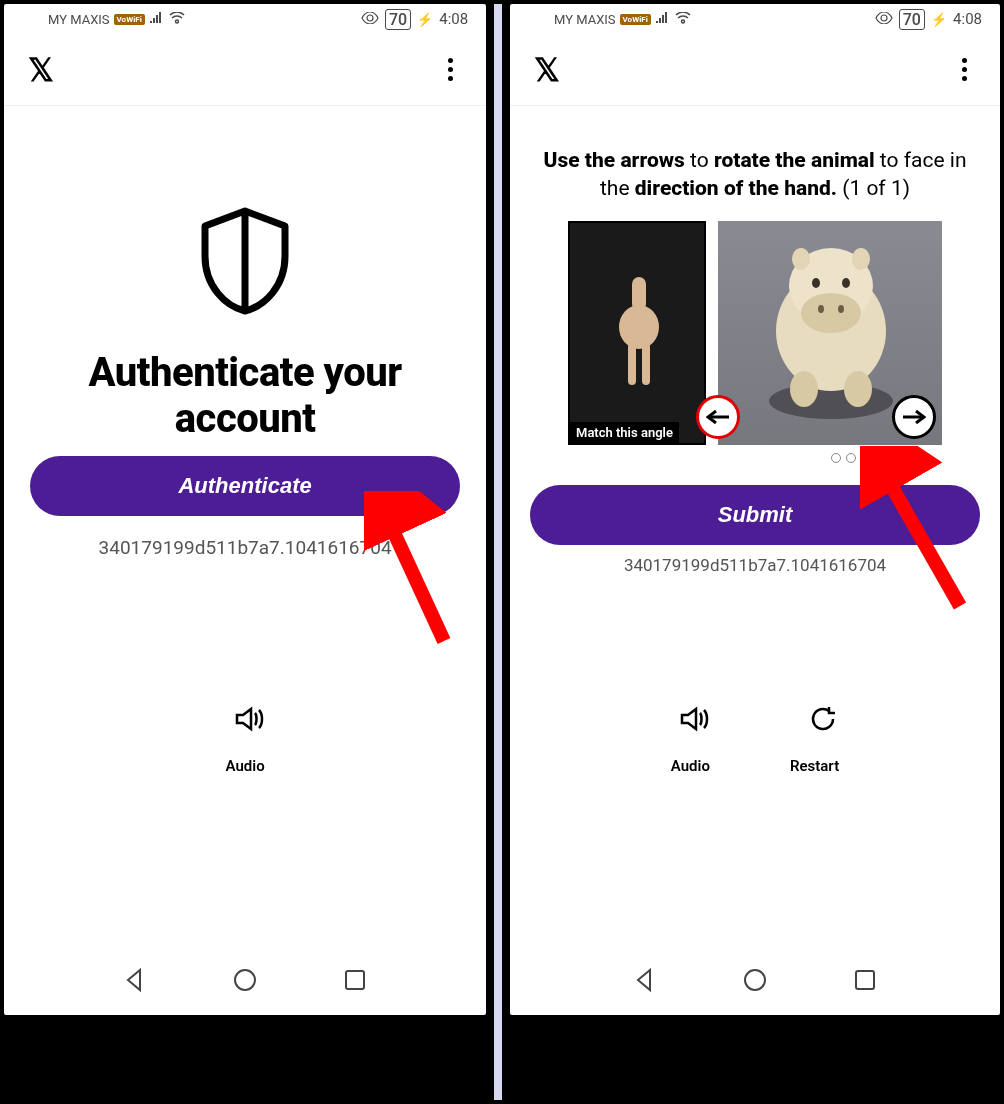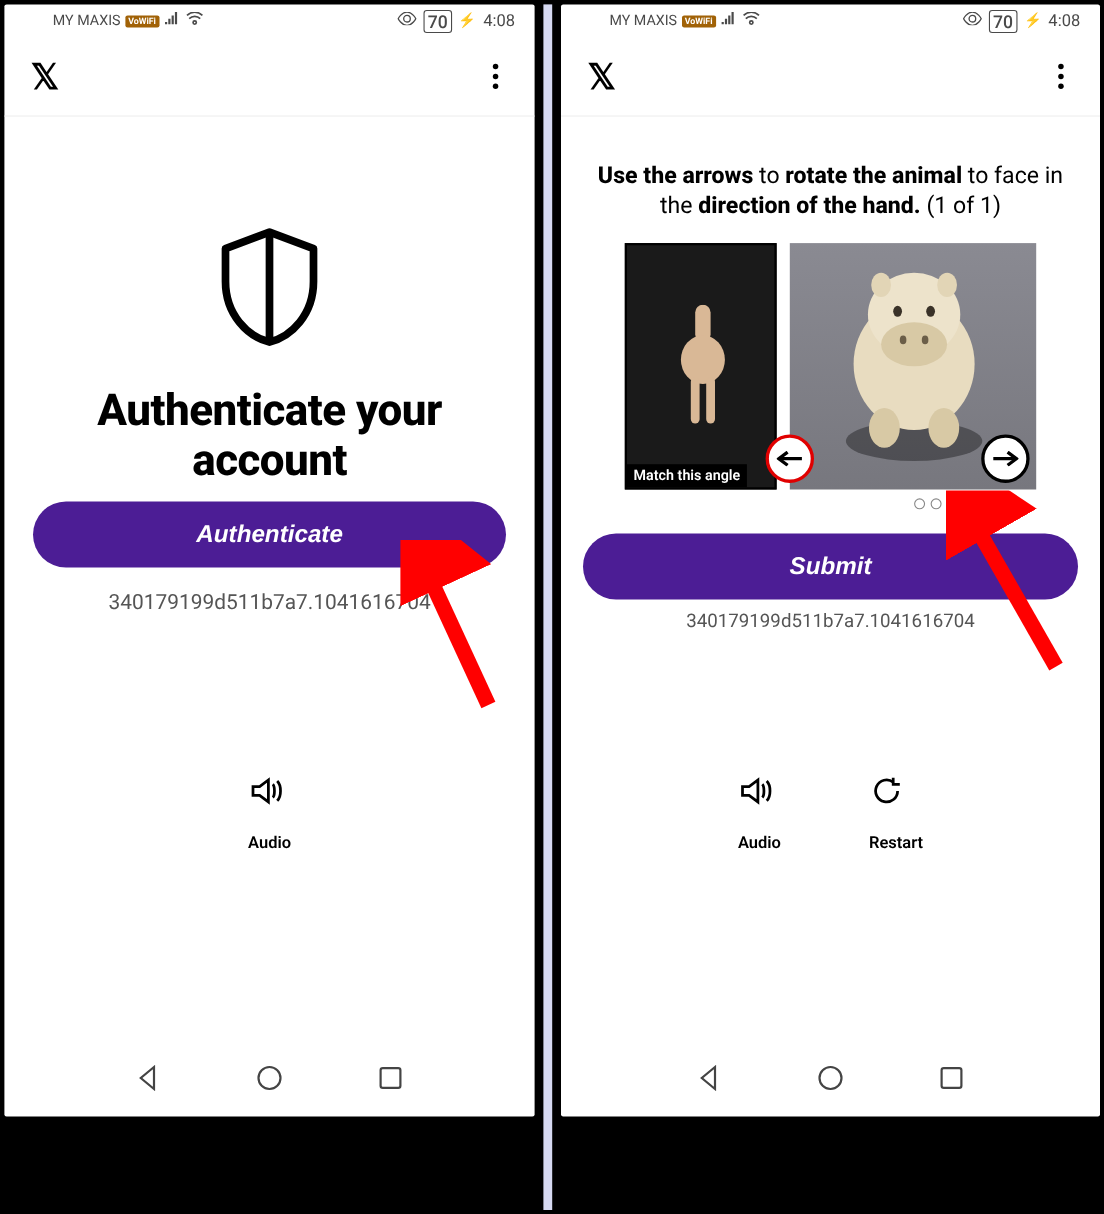--- a/index.html
+++ b/index.html
@@ -117,21 +117,21 @@
     position:absolute;
     bottom: 170px;
     left:0; right:0;
     display:flex;
     justify-content:center;
     gap: 80px;
   }
   .action-item {
     display:flex;
     flex-direction:column;
-    align-items:flex-start;
+    align-items:flex-end;
     gap:20px;
     cursor:pointer;
     font-size:15px;
     font-weight:600;
   }
   .action-item svg { width:32px; height:28px; }
   .single-action { gap:0; }
 
   
   .challenge-text {

